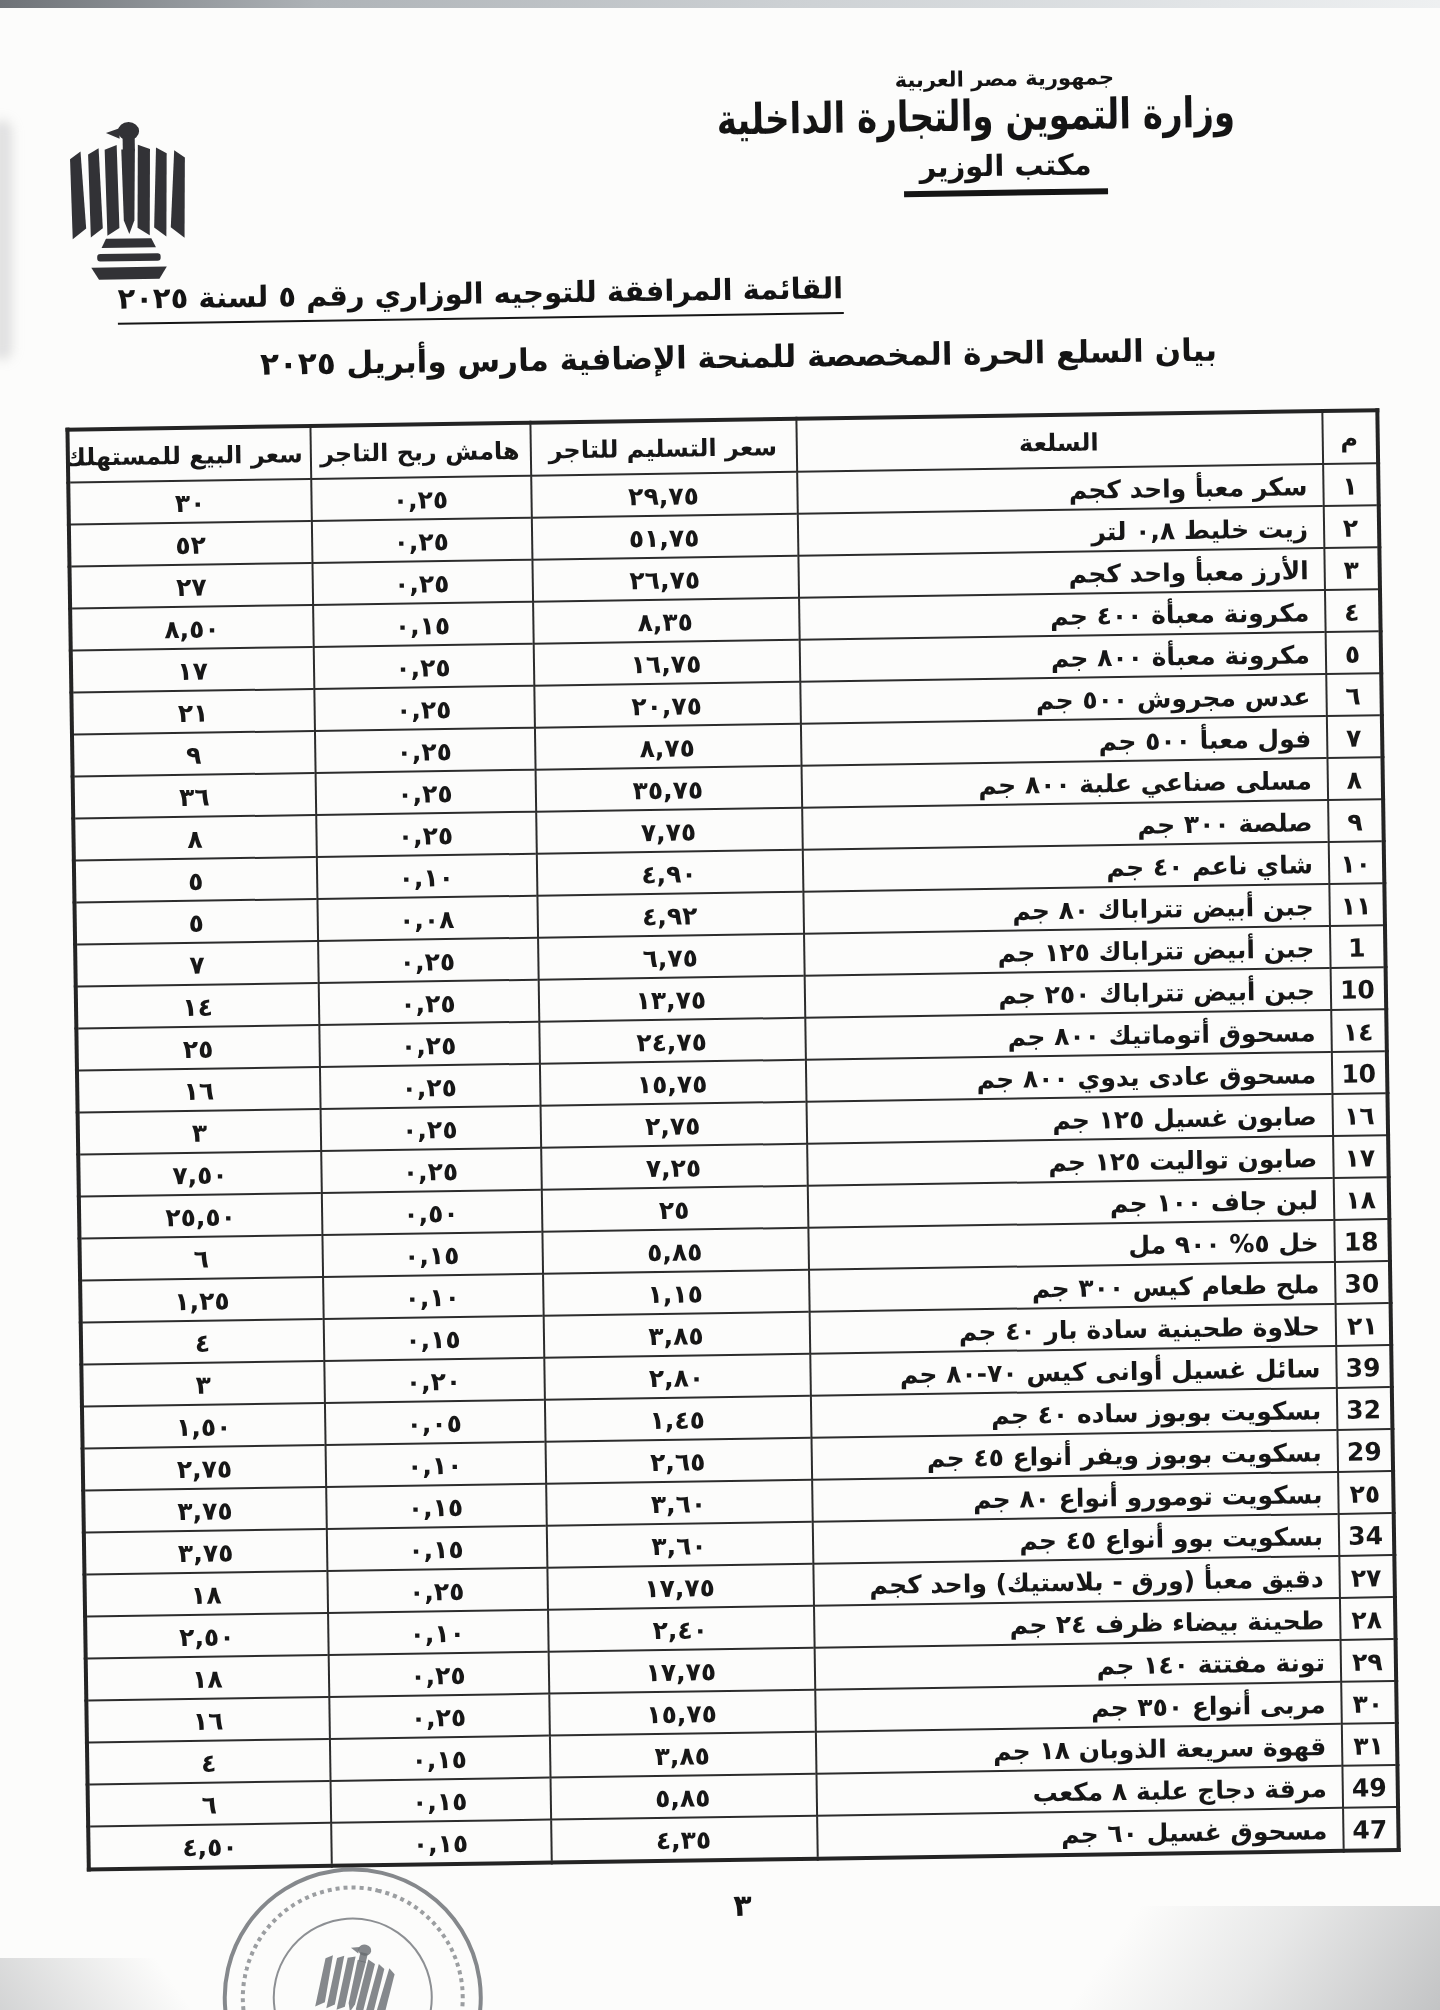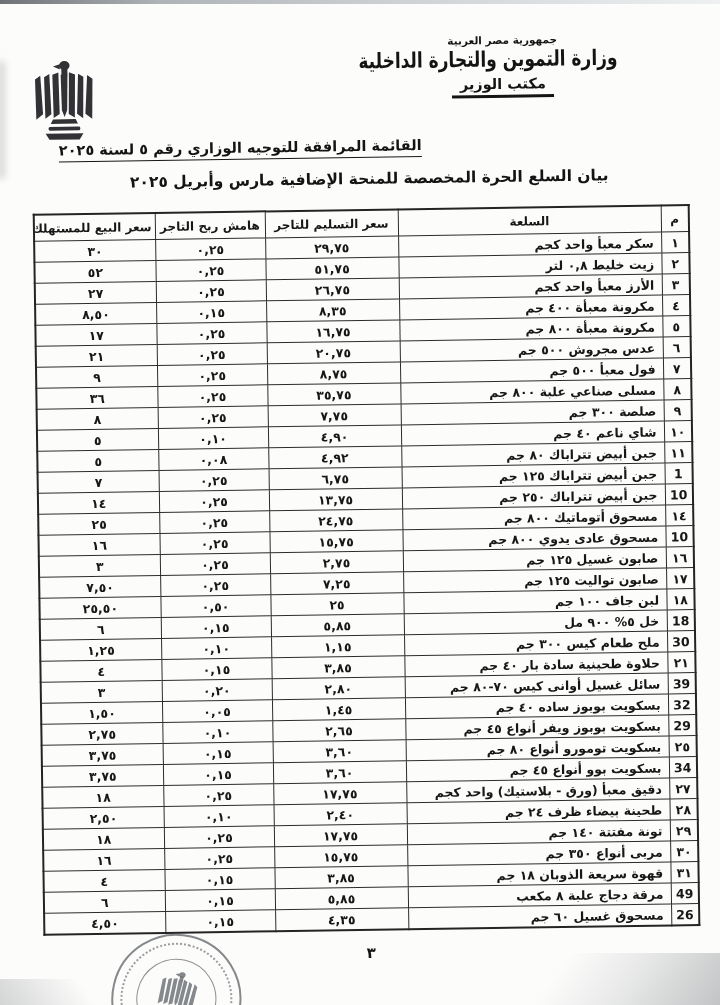--- a/index.html
+++ b/index.html
@@ -360,21 +360,21 @@
           <td>٤</td>
         </tr>
         <tr>
           <td>49</td>
           <td class="item">مرقة دجاج علبة ٨ مكعب</td>
           <td>٥,٨٥</td>
           <td>٠,١٥</td>
           <td>٦</td>
         </tr>
         <tr>
-          <td>26</td>
+          <td>47</td>
           <td class="item">مسحوق غسيل ٦٠ جم</td>
           <td>٤,٣٥</td>
           <td>٠,١٥</td>
           <td>٤,٥٠</td>
         </tr>
       </tbody>
   </table>
 
   <div class="stamp">
     <div class="ring-outer"></div>

